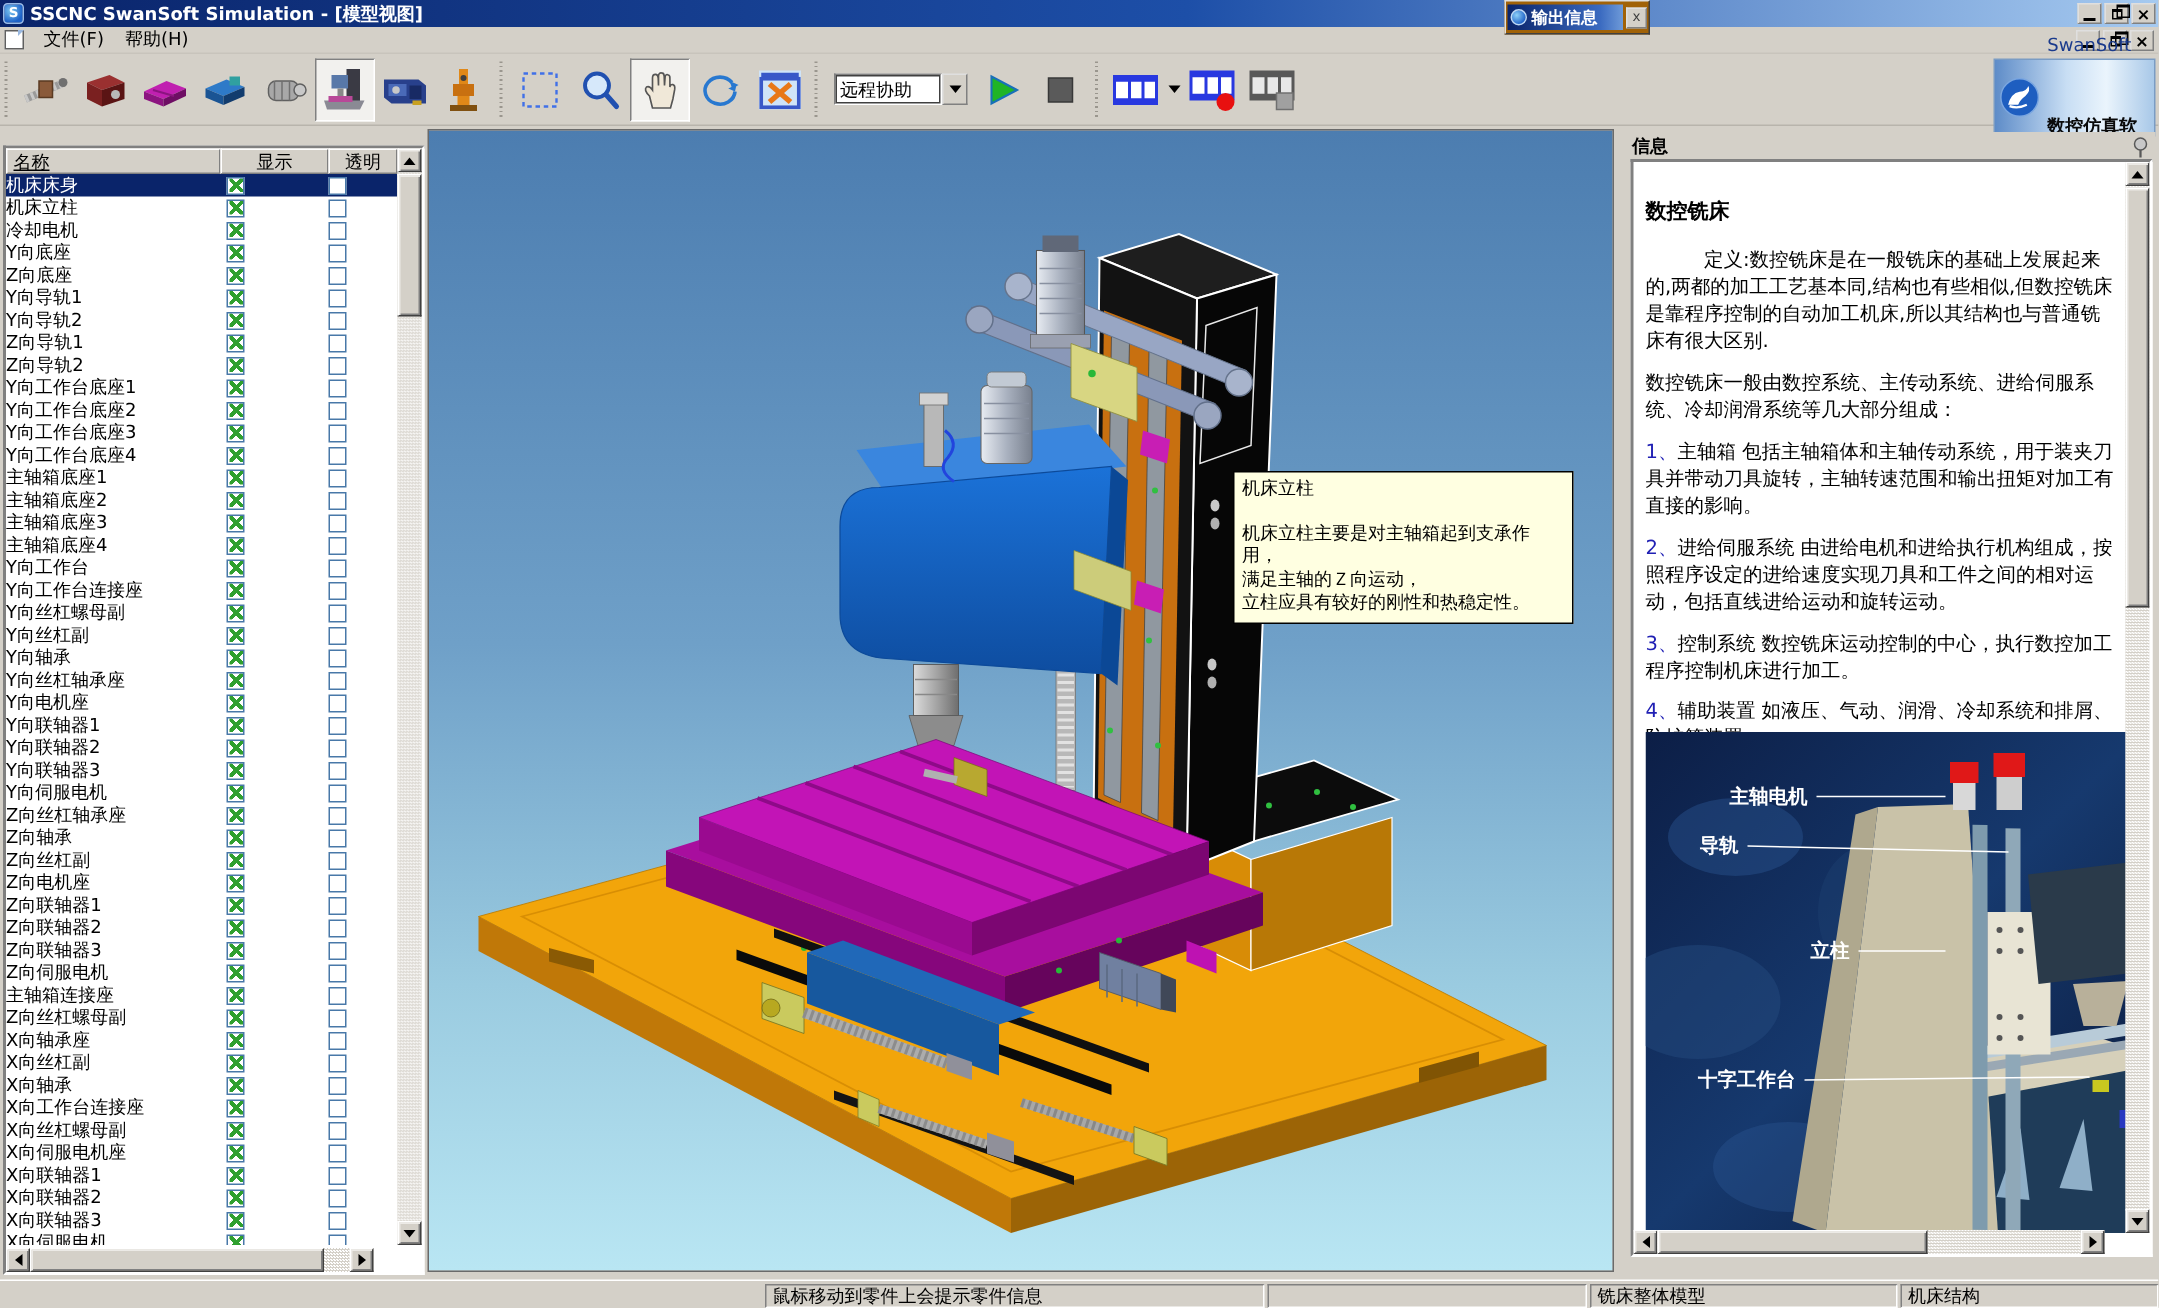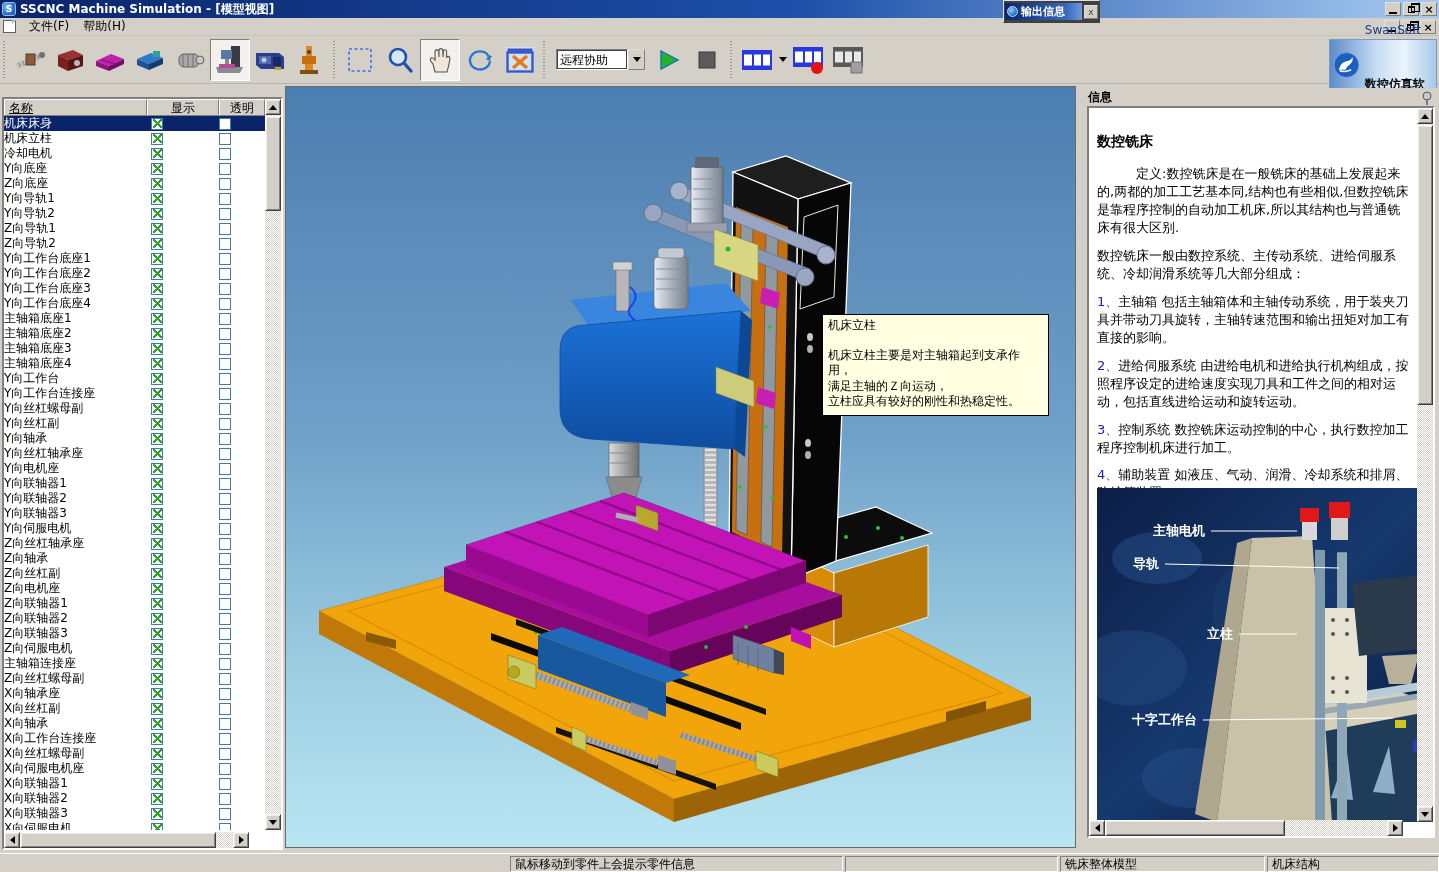--- a/index.html
+++ b/index.html
@@ -13,21 +13,21 @@
   .title-text { font-weight:bold; font-size:12px; margin-left:4px; white-space:nowrap; }
   .appicon { width:14px; height:14px; border-radius:3px; background:radial-gradient(circle at 35% 35%,#7EC8F0,#1E62C8 70%); border:1px solid #9ABCE8; display:flex;align-items:center;justify-content:center; color:#fff; font-size:9px; font-weight:bold; }
   .winbtns { position:absolute; right:2px; top:2px; display:flex; gap:2px; }
   .wbtn { width:16px; height:14px; font-size:10px; line-height:12px; text-align:center; color:#000; font-weight:bold; }
   .wbtn .glyph-min { display:block; width:8px; height:2px; background:#000; margin:9px auto 0; }
   .glyph-restore { display:block; width:7px; height:7px; border:1px solid #000; border-top:2px solid #000; margin:3px auto 0; background:#D4D0C8; position:relative; }
   .glyph-restore:before{ content:""; position:absolute; left:2px; top:-5px; width:7px; height:6px; border:1px solid #000; border-top:2px solid #000; }
   .glyph-x { font-size:11px; line-height:13px; display:block; }
 
   
-  .float-win { left:1003px; top:0; width:97px; height:23px; border:1px solid; border-color:#DFDFDF #404040 #404040 #DFDFDF; background:#404040; padding:1px; display:flex; align-items:center; z-index:60; }
+  .float-win { left:1003px; top:0; width:97px; height:23px; border:1px solid; border-color:#DFDFDF #404040 #404040 #DFDFDF; background:#a16207; padding:1px; display:flex; align-items:center; z-index:60; }
   .float-title { height:17px; flex:1; background:linear-gradient(90deg,#0A246A,#3A6AC0 80%,#6E9AD8); color:#fff; display:flex; align-items:center; padding:0 2px; font-size:11px; font-weight:bold; gap:3px; }
   .float-icon { width:11px; height:11px; border-radius:50%; background:radial-gradient(circle at 35% 35%,#8ED0F8,#1E62C8 75%); border:1px solid #BDD8F4; }
   .float-close { width:14px; height:14px; margin-left:2px; font-size:9px; line-height:12px; text-align:center; color:#404040; }
 
   
   .menubar { left:0; top:18px; width:1439px; height:18px; background:#D4D0C8; display:flex; align-items:center; border-bottom:1px solid #C8C4BC; }
   .docicon { width:13px; height:13px; margin:0 6px 0 3px; background:#fff; border:1px solid #606060; position:relative; }
   .docicon:before { content:""; position:absolute; right:-1px; top:-1px; border-left:4px solid #9AB8E0; border-bottom:4px solid transparent; }
   .menu-item { padding:2px 7px; color:#000; }
   .childbtns { position:absolute; right:3px; top:20px; display:flex; gap:2px; }
@@ -94,21 +94,21 @@
 
   
   .statusbar { left:0; top:853px; width:1439px; height:19px; background:#D4D0C8; border-top:1px solid #FFFFFF; display:flex; align-items:stretch; padding-top:2px; gap:2px; }
   .scell { border:1px solid; border-color:#808080 #FFFFFF #FFFFFF #808080; font-size:12px; padding:0 4px; line-height:15px; white-space:nowrap; overflow:hidden; }
 </style>
 </head>
 <body>
 
 <div class="abs titlebar">
   <span class="appicon">S</span>
-  <span class="title-text">SSCNC Machine Simulation - [模型视图]</span>
+  <span class="title-text">SSCNC SwanSoft Simulation - [模型视图]</span>
 </div>
 <div class="winbtns">
   <div class="wbtn raised2">
       <span class="glyph-min"></span>
     </div>
   <div class="wbtn raised2">
       <span class="glyph-restore"></span>
     </div>
   <div class="wbtn raised2">
       <span class="glyph-x">×</span>

